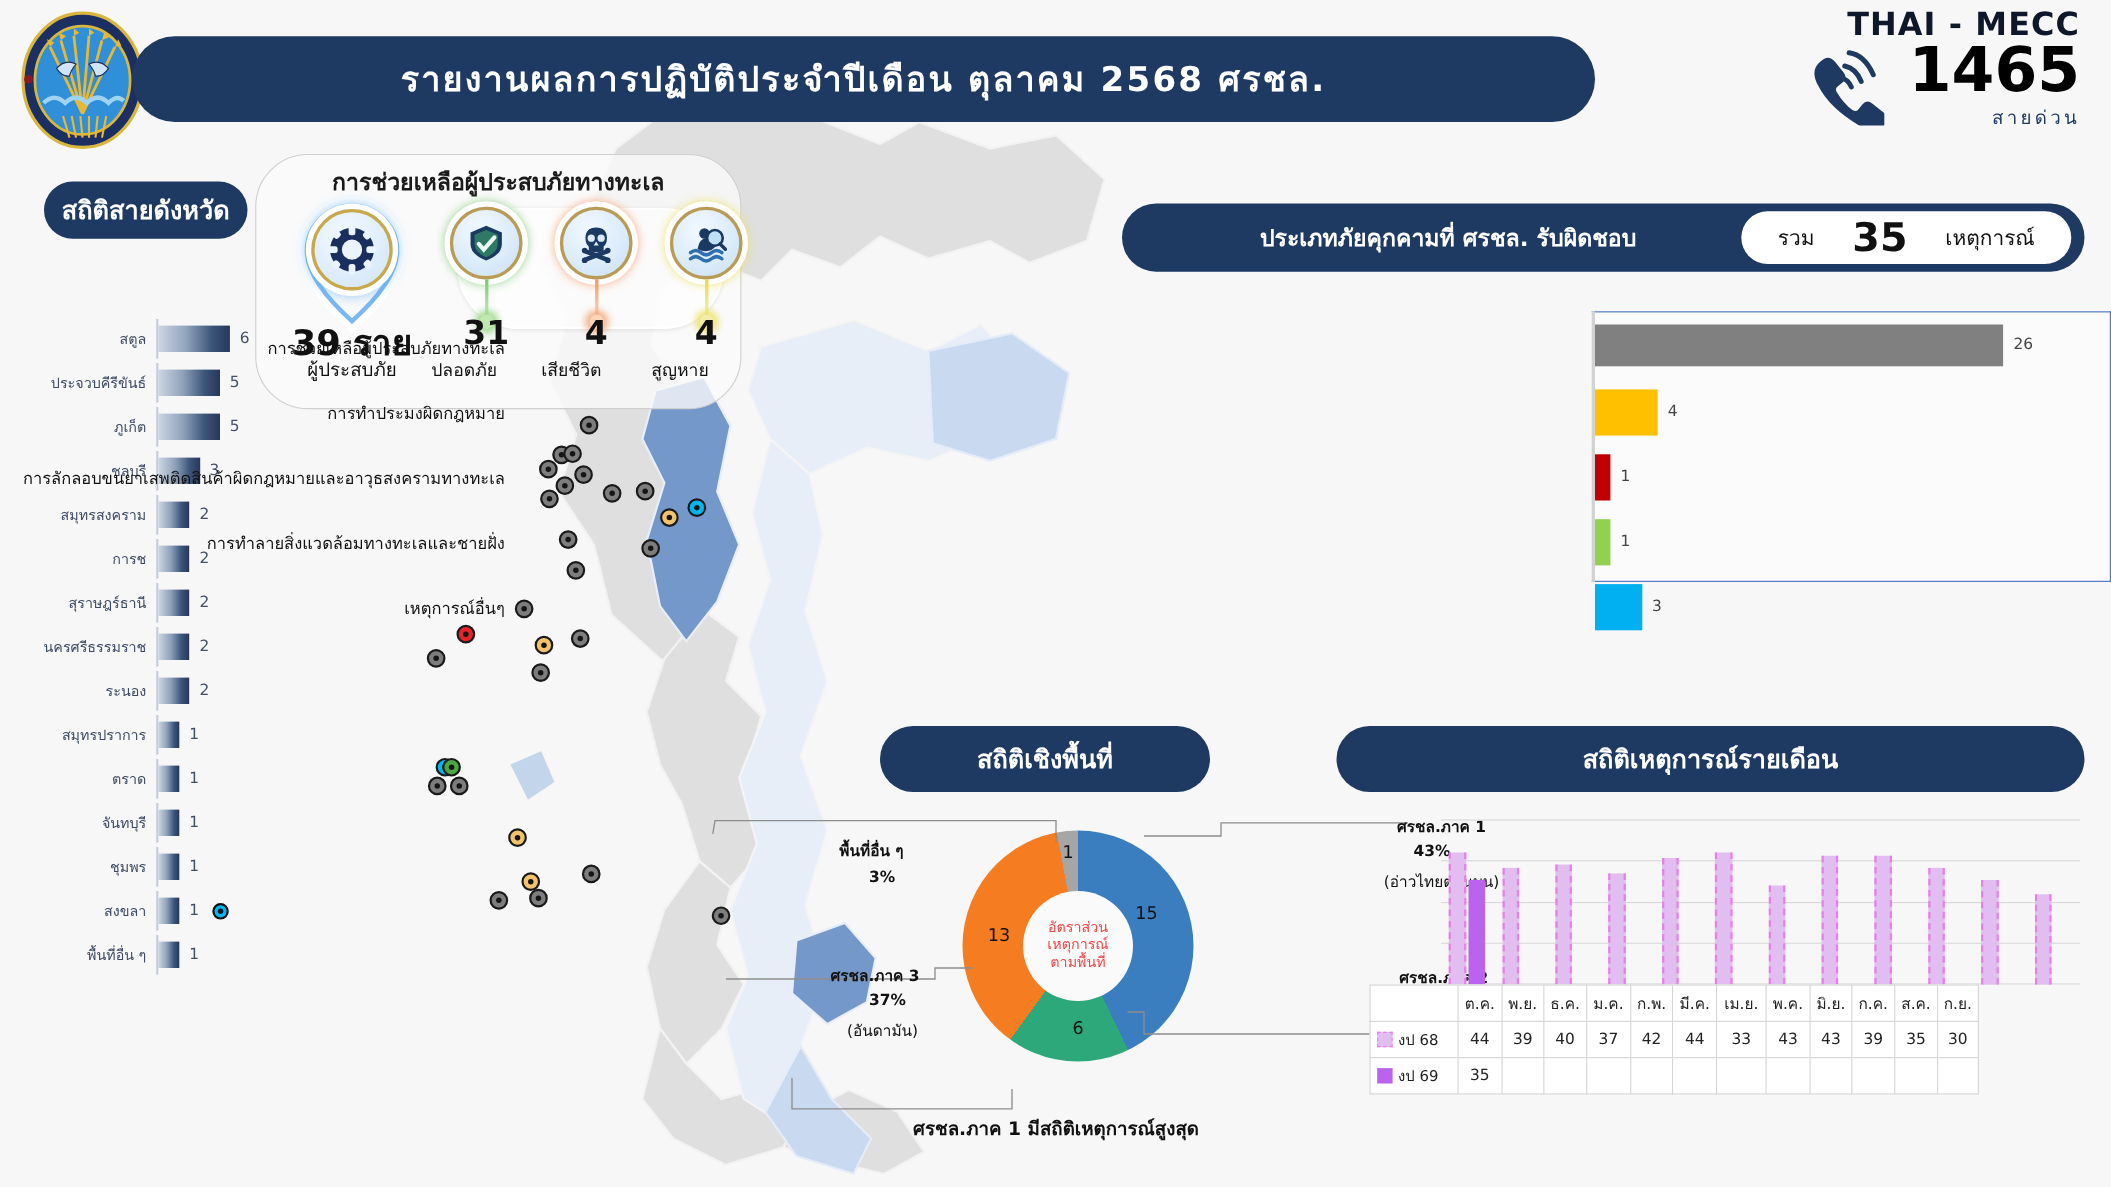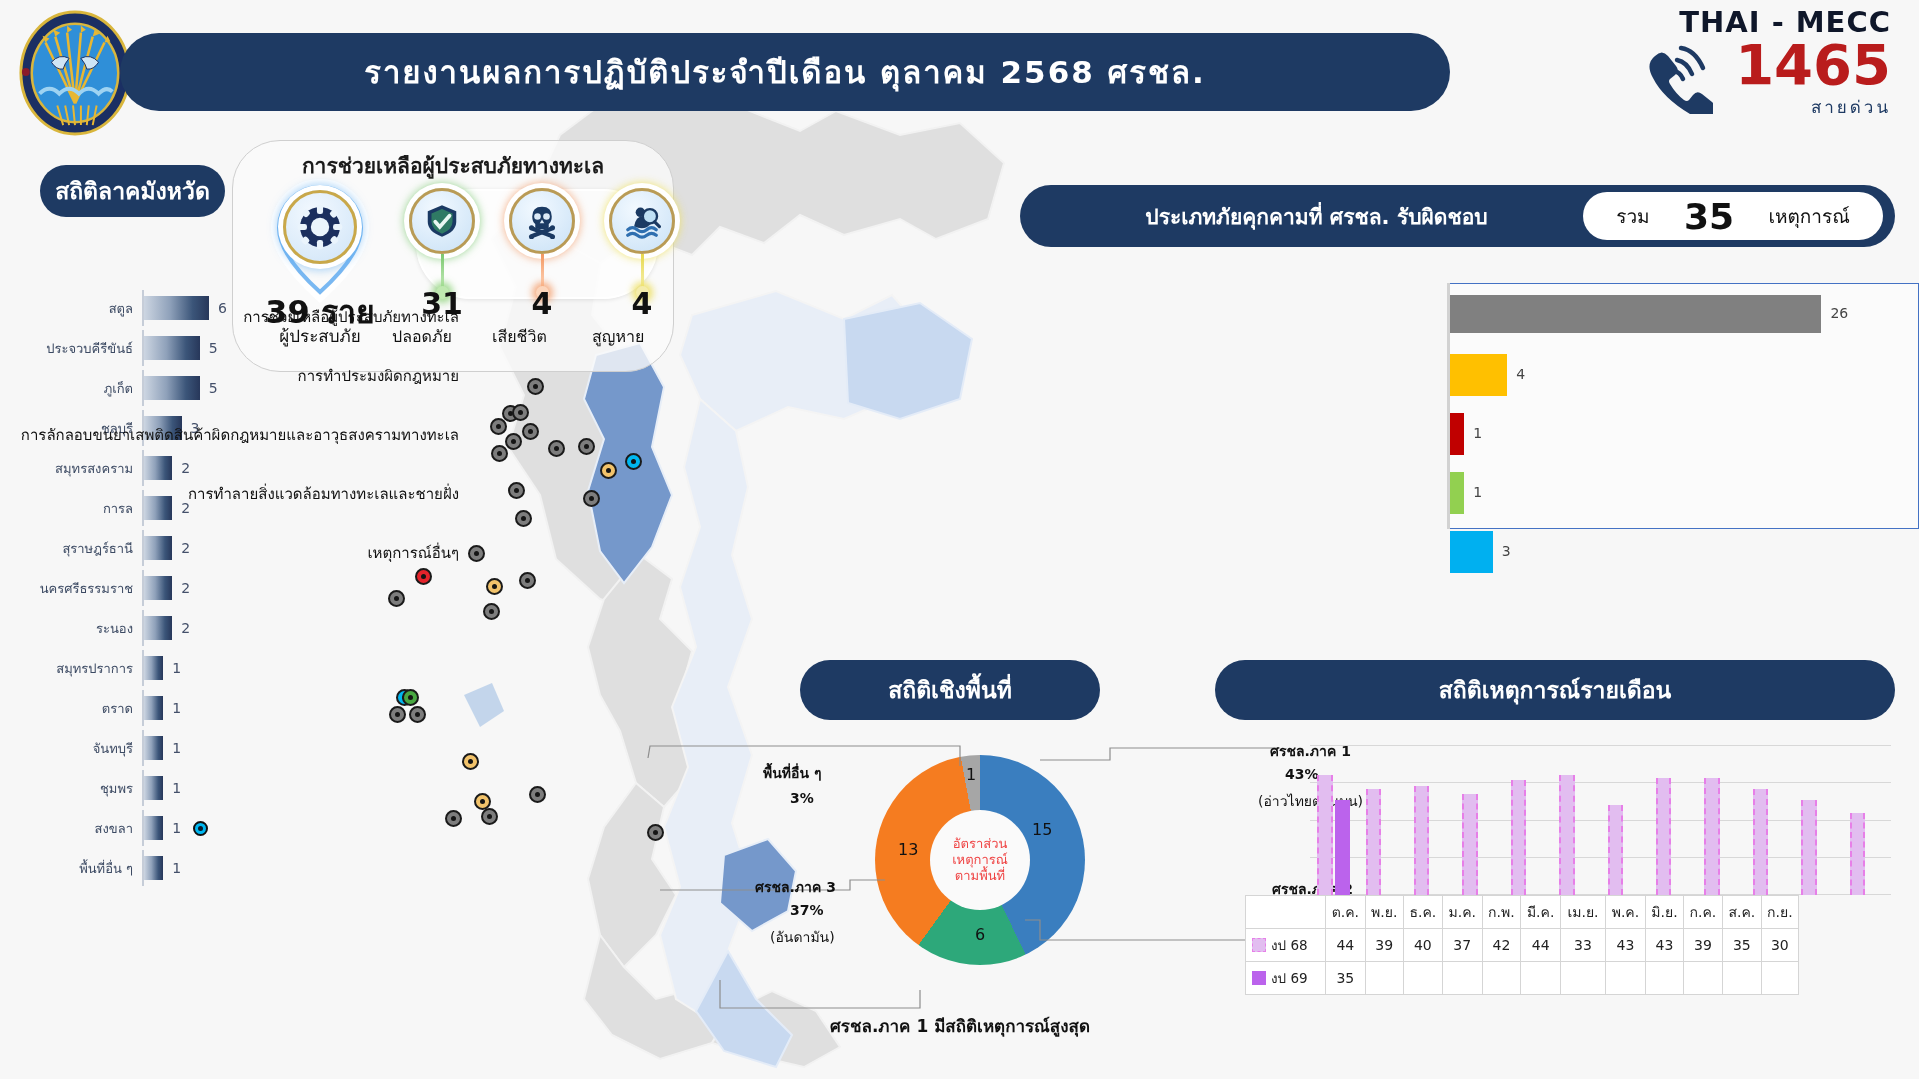--- a/index.html
+++ b/index.html
@@ -24,21 +24,21 @@
   .hdr-title {
     color:#fff; font-size:31px; font-weight:bold; letter-spacing:2px;
     white-space:nowrap;
   }
   .emblem { position:absolute; left:16px; top:8px; width:118px; height:130px; }
 
   .hotline { position:absolute; right:28px; top:8px; width:250px; height:118px;
              text-align:right; }
   .hotline .thai-mecc { font-size:29px; font-weight:bold; color:#0f172a;
              letter-spacing:1px; line-height:1; }
-  .hotline .num { font-size:56px; font-weight:bold; color:#b91c1c; line-height:1; }
+  .hotline .num { font-size:56px; font-weight:bold; color:#000000; line-height:1; }
   .hotline .sub { font-size:17px; color:#1e3a63; letter-spacing:3px; }
   .phone-ico { position:absolute; left:0px; top:34px; width:72px; height:72px; }
 
   
   .pill {
     background:#1e3a63; color:#fff; border-radius:30px;
     display:flex; align-items:center; justify-content:center;
     font-weight:bold; text-align:center;
   }
   #prov-pill { position:absolute; left:40px; top:165px; width:185px; height:52px;
@@ -236,21 +236,21 @@
         <path d="M40 6 q14 2 22 20"></path>
           <path d="M36 18 q10 2 15 14"></path>
           <path d="M33 29 q6 1 9 8"></path>
       </g>
     </svg>
     <div class="thai-mecc">THAI - MECC</div>
     <div class="num">1465</div>
     <div class="sub">สายด่วน</div>
   </div>
 
-  <div class="pill" id="prov-pill">สถิติลาคมังหวัด</div>
+  <div class="pill" id="prov-pill">สถิติสายดังหวัด</div>
   <div class="prov-list" id="prov-list">
       <div class="prov-row">
         <div class="prov-name">สตูล</div>
         <div class="prov-axis"></div>
         <div class="prov-bar" style="width: 65px;"></div>
         <div class="prov-val">6</div>
       </div>
       <div class="prov-row">
         <div class="prov-name">ประจวบคีรีขันธ์</div>
         <div class="prov-axis"></div>
@@ -269,21 +269,21 @@
         <div class="prov-bar" style="width: 37.5px;"></div>
         <div class="prov-val">3</div>
       </div>
       <div class="prov-row">
         <div class="prov-name">สมุทรสงคราม</div>
         <div class="prov-axis"></div>
         <div class="prov-bar" style="width: 28.3333px;"></div>
         <div class="prov-val">2</div>
       </div>
       <div class="prov-row">
-        <div class="prov-name">การล</div>
+        <div class="prov-name">การช</div>
         <div class="prov-axis"></div>
         <div class="prov-bar" style="width: 28.3333px;"></div>
         <div class="prov-val">2</div>
       </div>
       <div class="prov-row">
         <div class="prov-name">สุราษฎร์ธานี</div>
         <div class="prov-axis"></div>
         <div class="prov-bar" style="width: 28.3333px;"></div>
         <div class="prov-val">2</div>
       </div>

